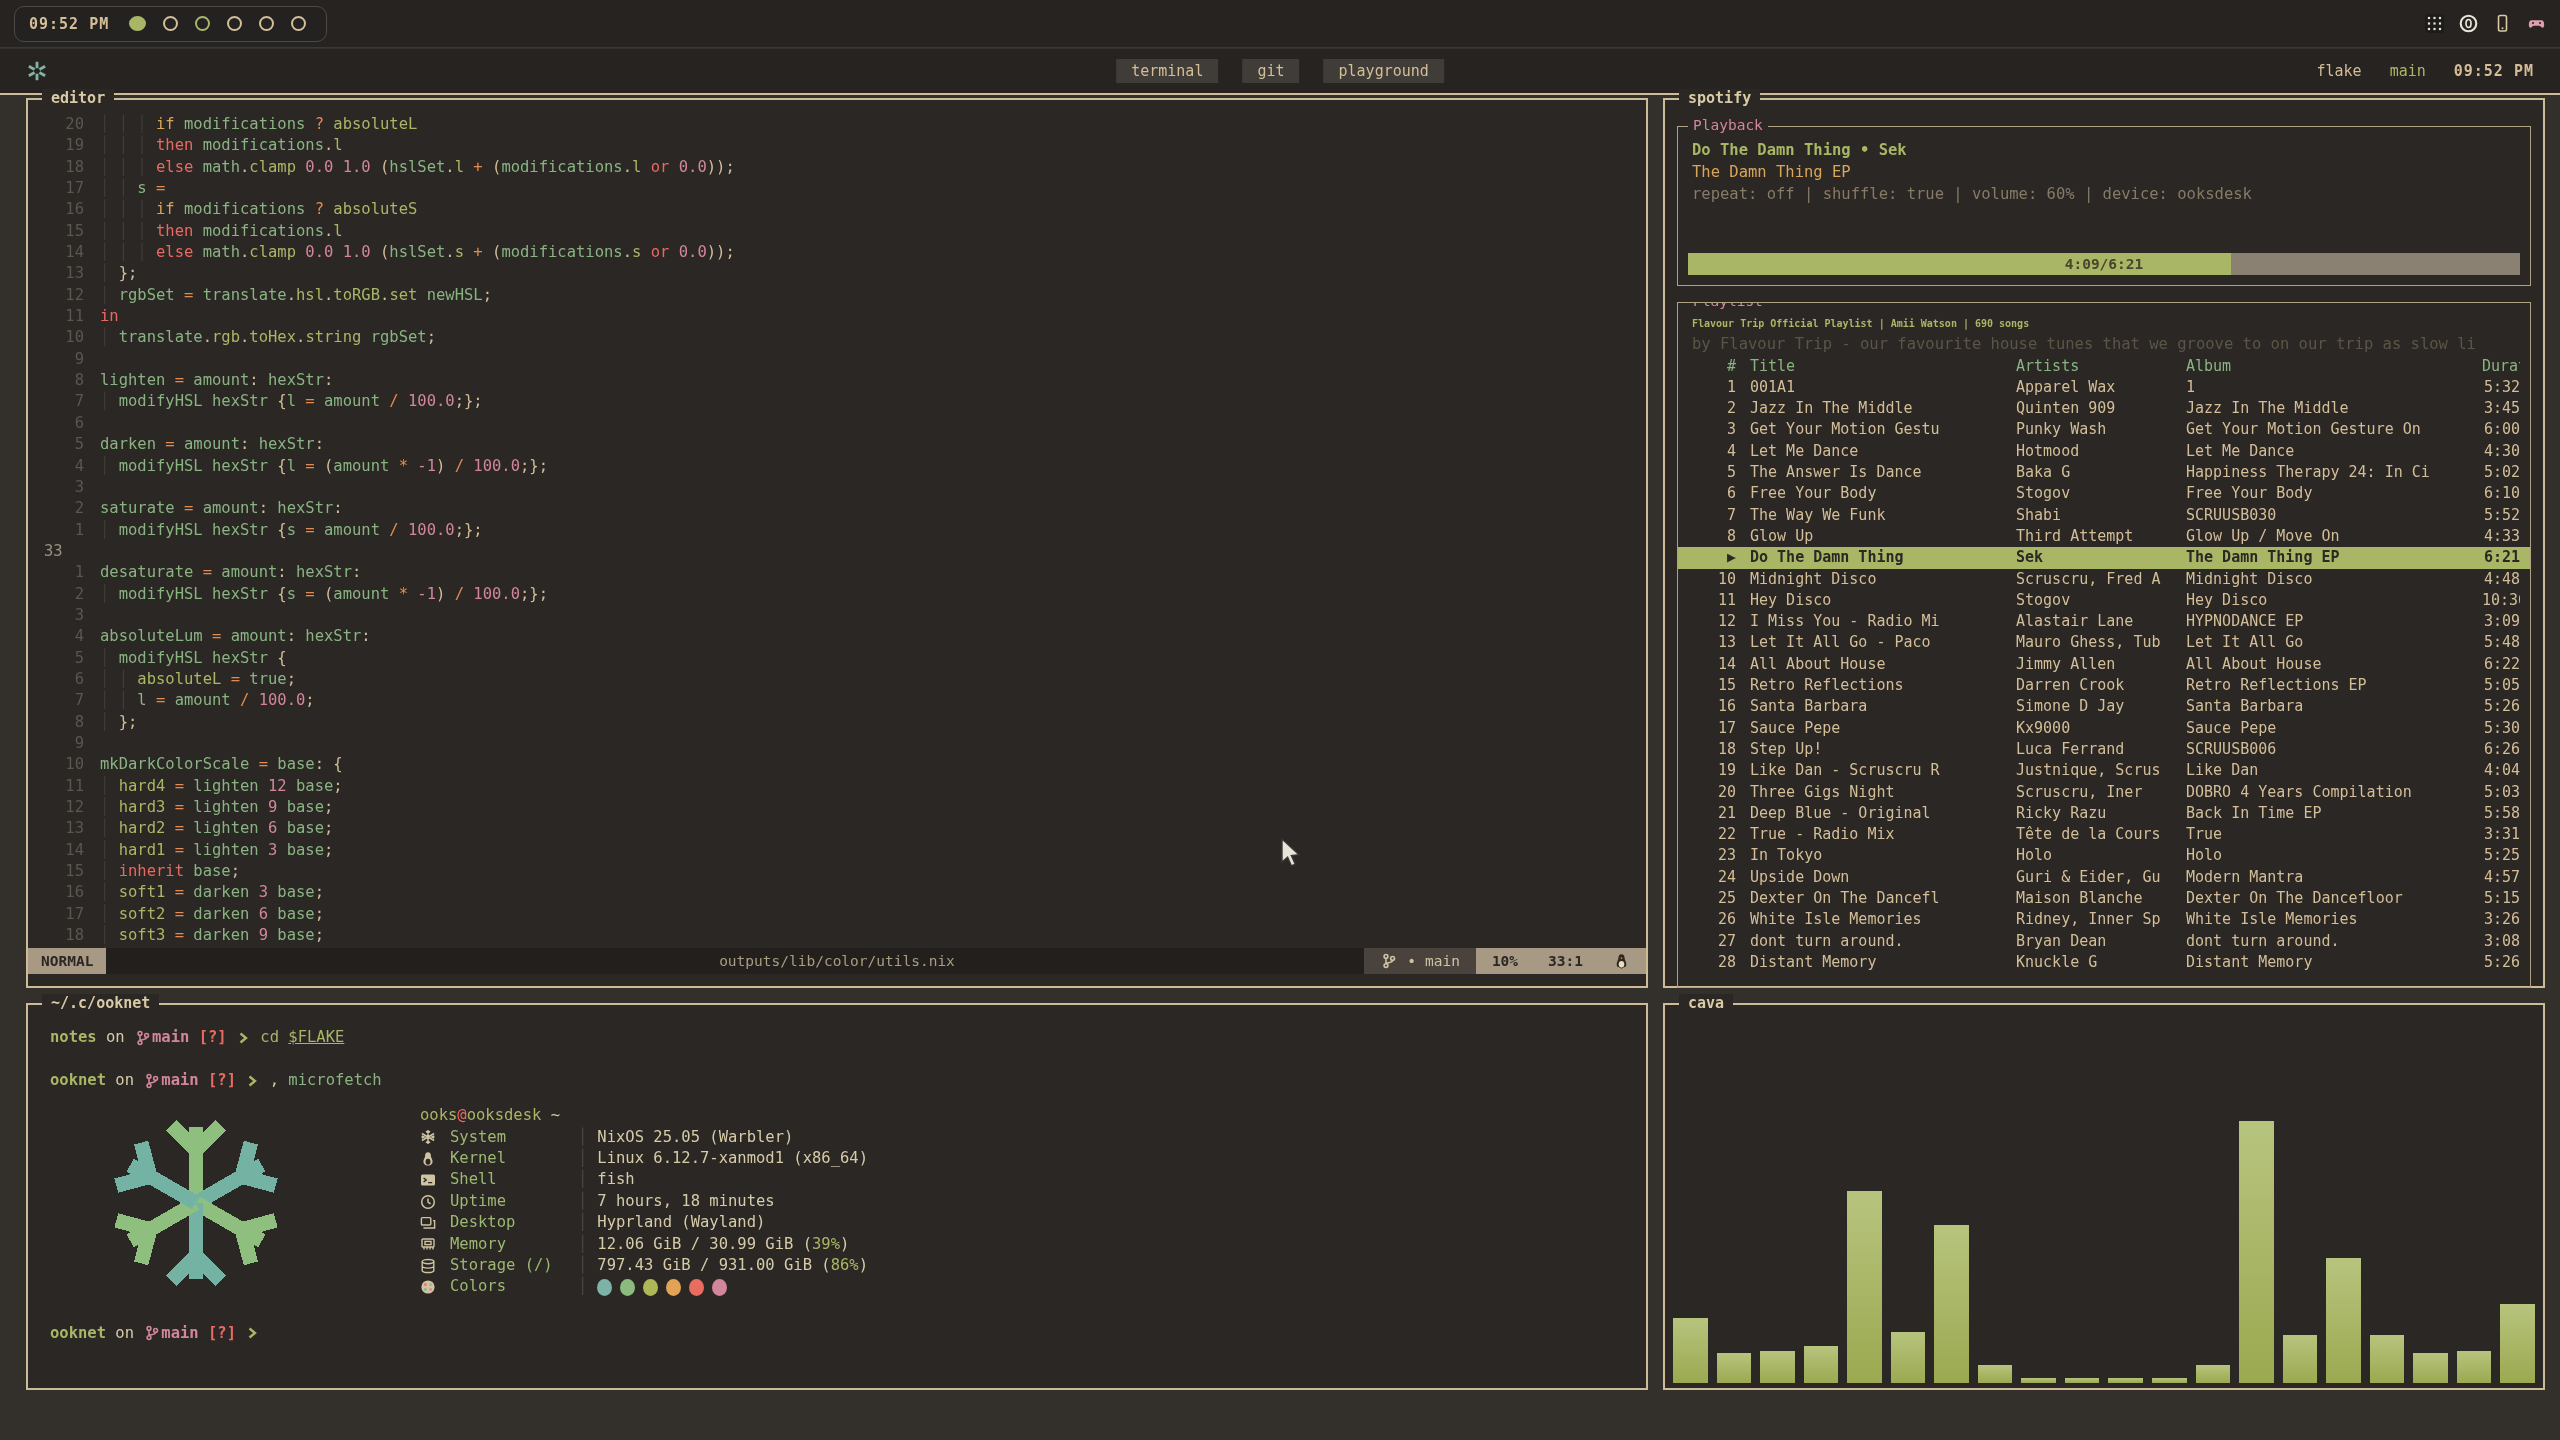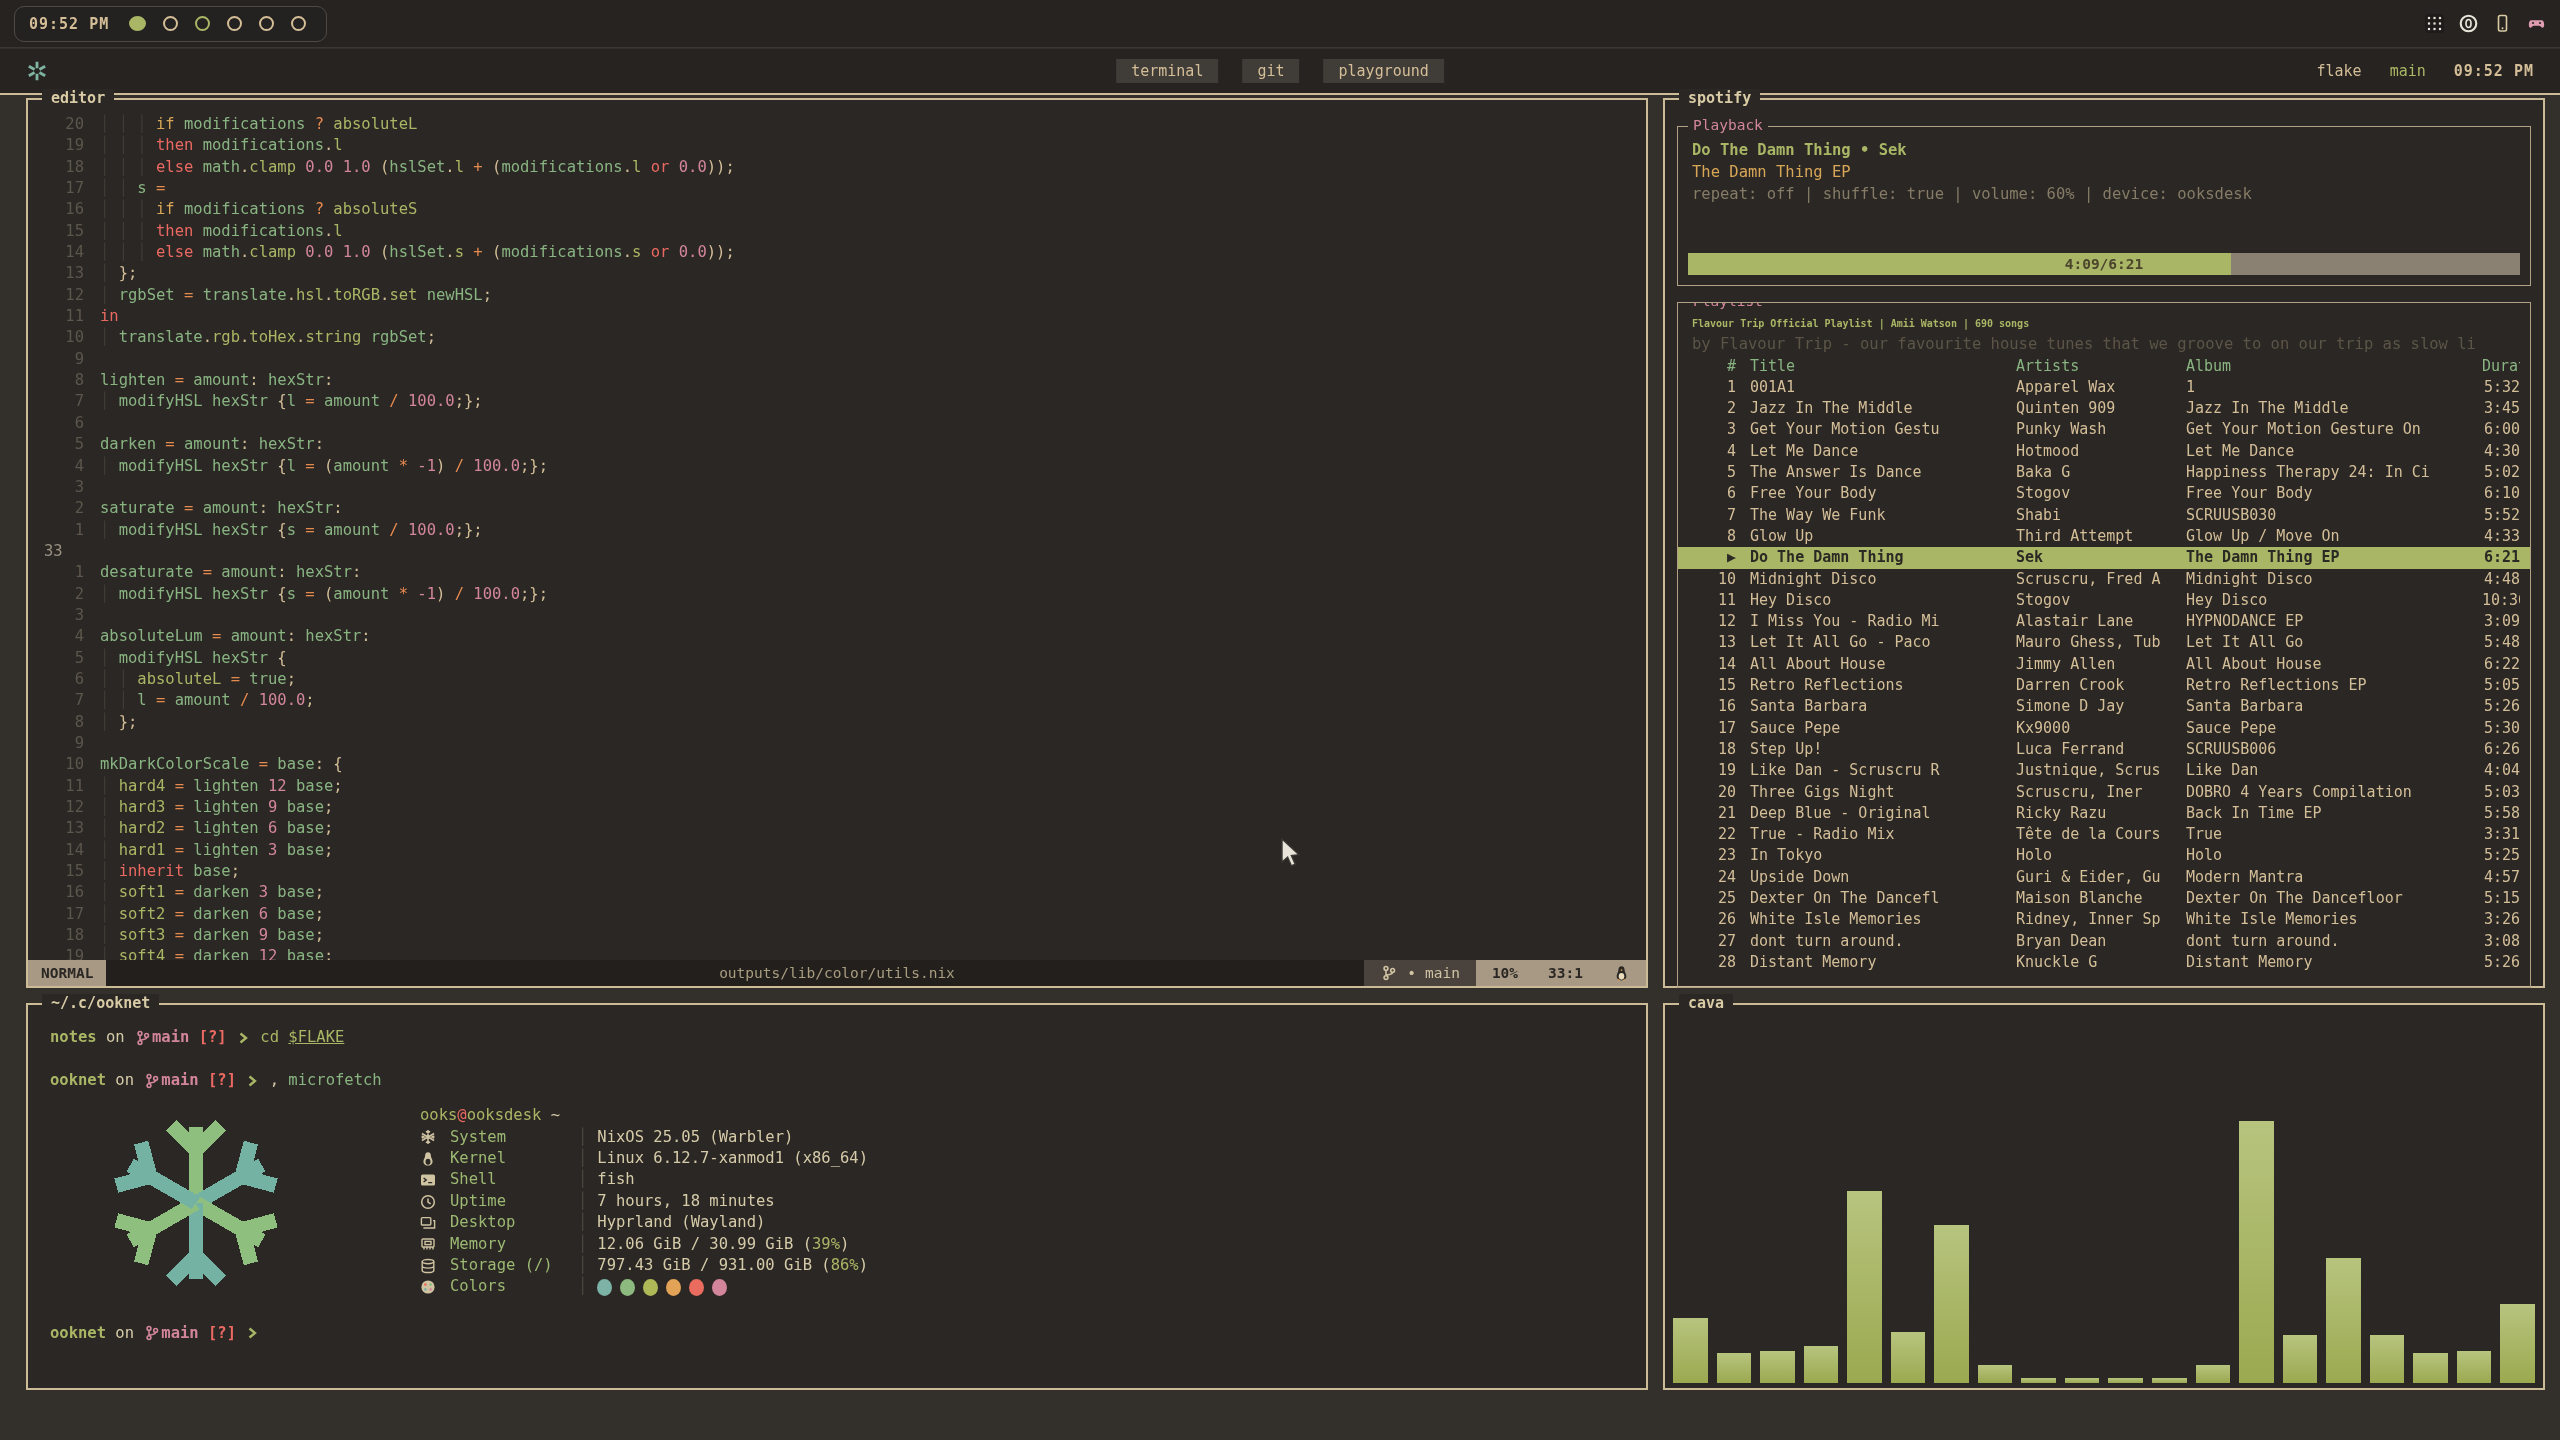--- a/index.html
+++ b/index.html
@@ -39,21 +39,21 @@
   
   #win-editor { left:26px; top:98px; width:1622px; height:890px; }
   #code { position:absolute; left:0; top:0; right:0; bottom:26px; overflow:hidden; padding-top:14px;
           font-size:15.5px; line-height:21.35px; }
   .cl { display:flex; white-space:pre; }
   .ln { flex:none; width:56px; margin-left:16px; padding-right:16px; text-align:right; color:#5d564c; }
   .cl.cur .ln { text-align:left; color:#9a9181; }
   .k-d { color:#403c36; } .k-y { color:#d8a657; } .k-r { color:#ea6962; }
   .k-o { color:#e78a4e; } .k-t { color:#89b482; } .k-g { color:#a9b665; }
   .k-p { color:#d3869b; } .k-f { color:#d4be98; }
-  #statusline { position:absolute; left:0; right:0; bottom:0; height:26px; background:#221f1c;
+  #statusline { position:absolute; left:0; right:0; bottom:12px; height:26px; background:#221f1c;
                 display:flex; align-items:stretch; font-size:14.5px; }
   .mode { background:#a89984; color:#2a2724; font-weight:bold; padding:0 13px; display:flex; align-items:center; }
   .slpath { position:absolute; left:0; right:0; text-align:center; line-height:26px; color:#a99d80; }
   .slright { margin-left:auto; display:flex; z-index:2; }
   .slbranch { background:#4a433d; color:#cfc2a2; padding:0 16px; display:flex; align-items:center; gap:9px; }
   .slpos { background:#a89984; color:#2a2724; font-weight:bold; padding:0 16px; display:flex; align-items:center; gap:30px; }
   .tux { width:17px; height:17px; display:inline-flex; }
 
   
   #win-spotify { left:1663px; top:98px; width:882px; height:890px; }

